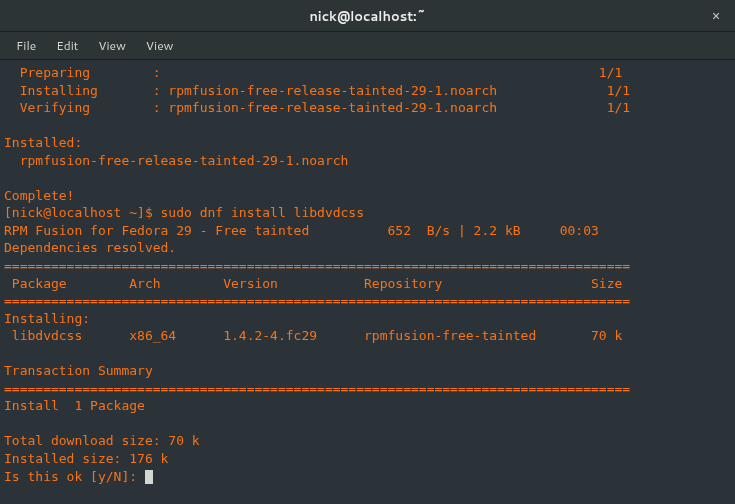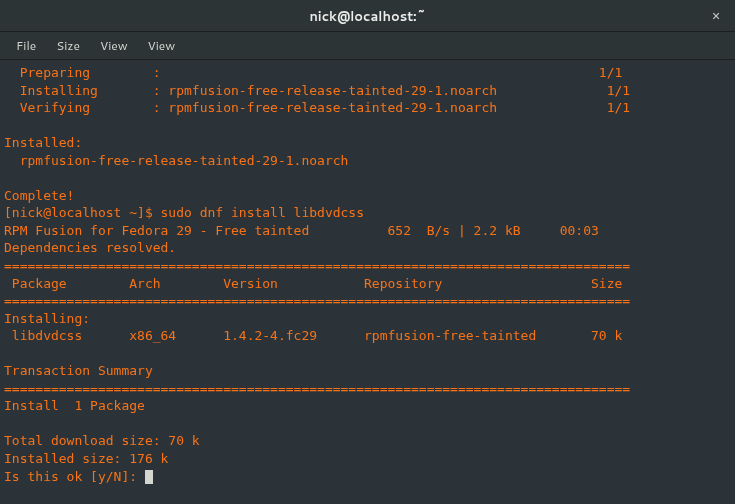--- a/index.html
+++ b/index.html
@@ -78,21 +78,21 @@
 </head>
 <body>
 
 <div class="titlebar">
   <span class="titlebar-title">nick@localhost:~</span>
   <span class="titlebar-close">×</span>
 </div>
 
 <div class="menubar">
   <div class="menu-item">File</div>
-  <div class="menu-item">Size</div>
+  <div class="menu-item">Edit</div>
   <div class="menu-item">View</div>
   <div class="menu-item">View</div>
 </div>
 
 <div class="terminal-content"><span>  Preparing        :                                                        1/1</span>
 <span>  Installing       : rpmfusion-free-release-tainted-29-1.noarch              1/1</span>
 <span>  Verifying        : rpmfusion-free-release-tainted-29-1.noarch              1/1</span>
 <span></span>
 <span>Installed:</span>
 <span>  rpmfusion-free-release-tainted-29-1.noarch</span>

